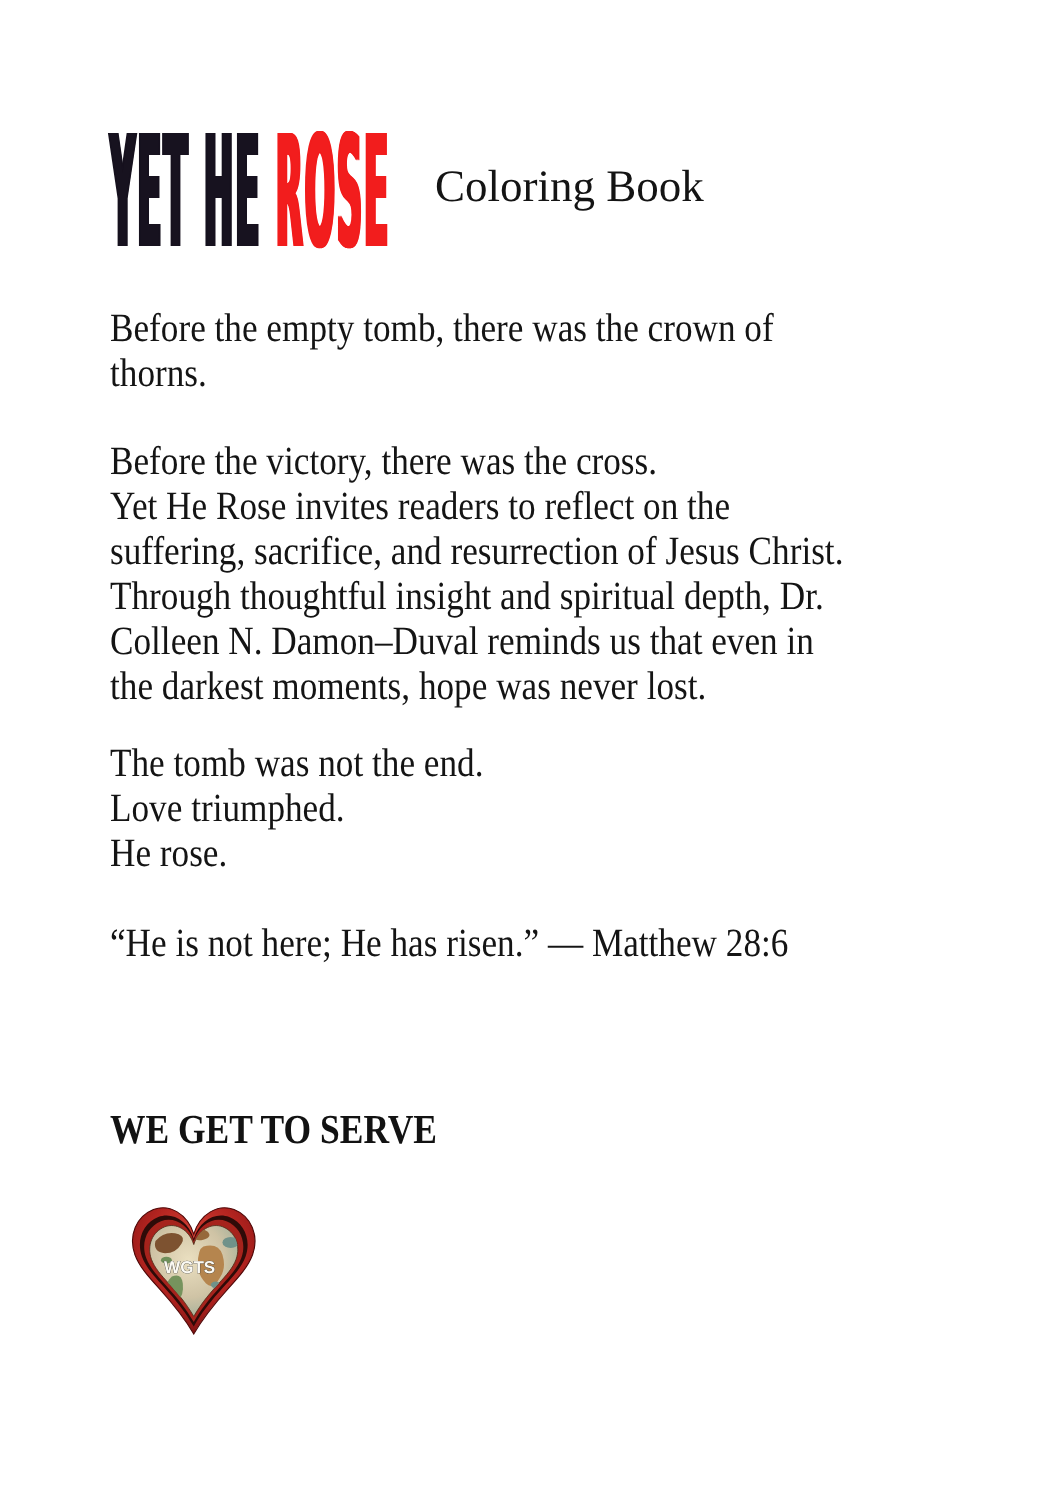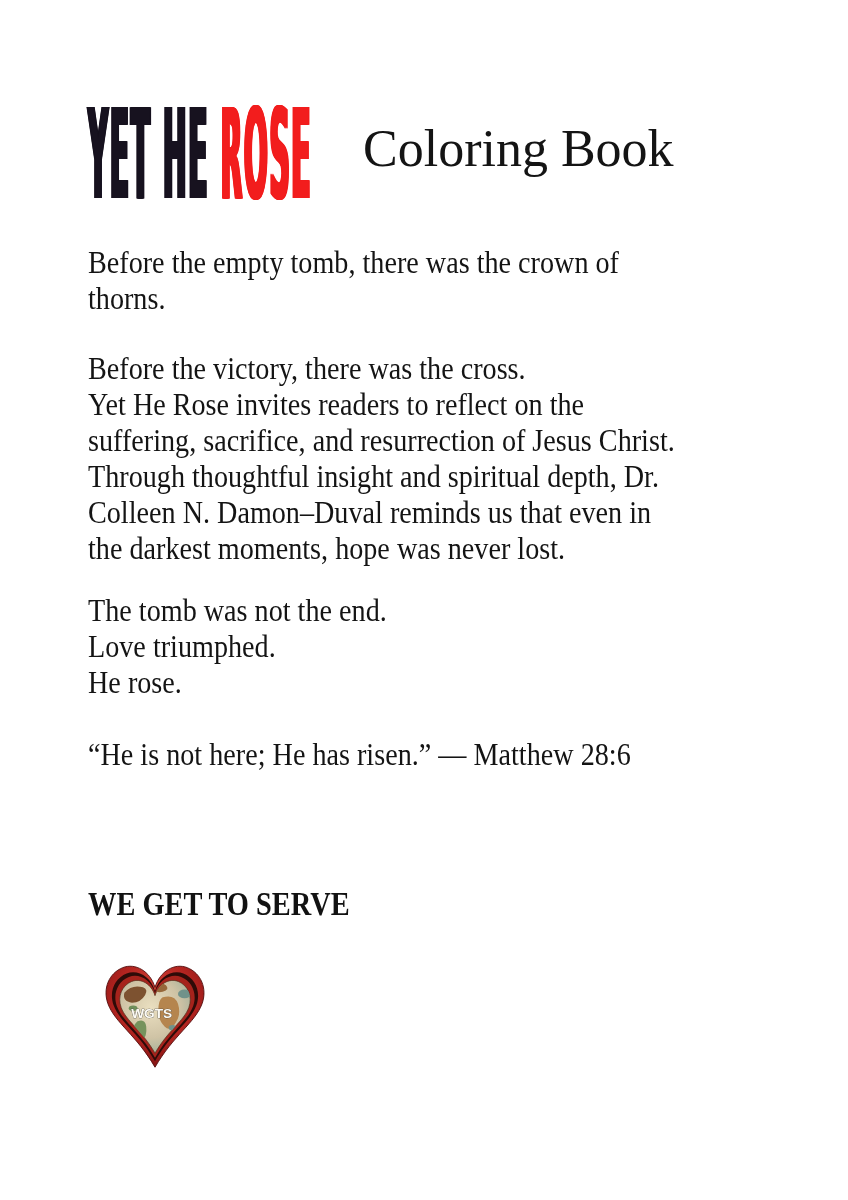--- a/index.html
+++ b/index.html
@@ -24,23 +24,23 @@
     transform:scaleX(0.225);
     transform-origin:0 0;
   }
   .title-main span{
     text-shadow:2px 0 currentColor,4px 0 currentColor,6px 0 currentColor,
                -2px 0 currentColor,-4px 0 currentColor,-6px 0 currentColor;
   }
   .t-dark{color:var(--title_dark,#17121f);}
   .t-red{color:var(--accent_red,#f21d1d);}
   .title-sub{
-    position:absolute;left:363px;top:120px;
+    position:absolute;left:348px;top:120px;
     font-family:"Liberation Serif", serif;
-    font-size:52px;line-height:58px;
+    font-size:36px;line-height:58px;
     color:var(--text,#141414);
     white-space:nowrap;
   }
 
   
   .para{
     position:absolute;left:88px;margin:0;
     font-size:32px;line-height:36px;
     color:var(--text,#141414);
     white-space:pre-line;

